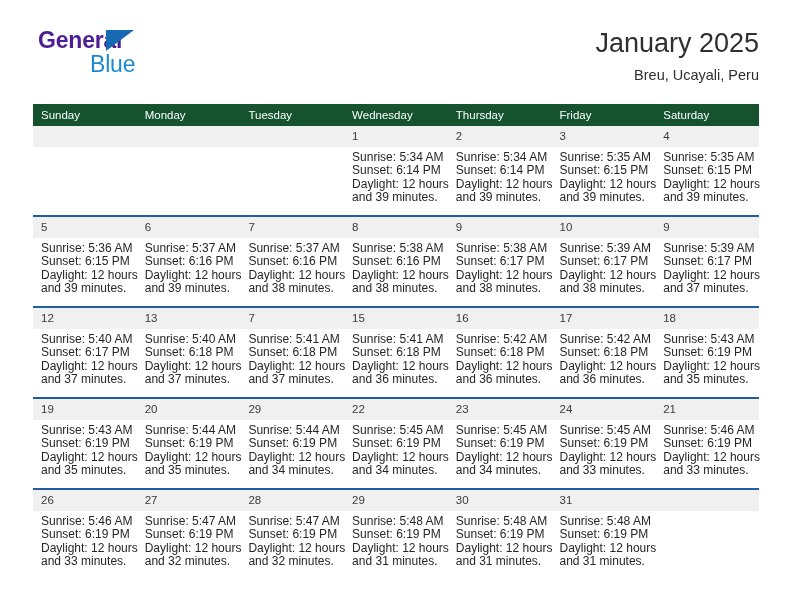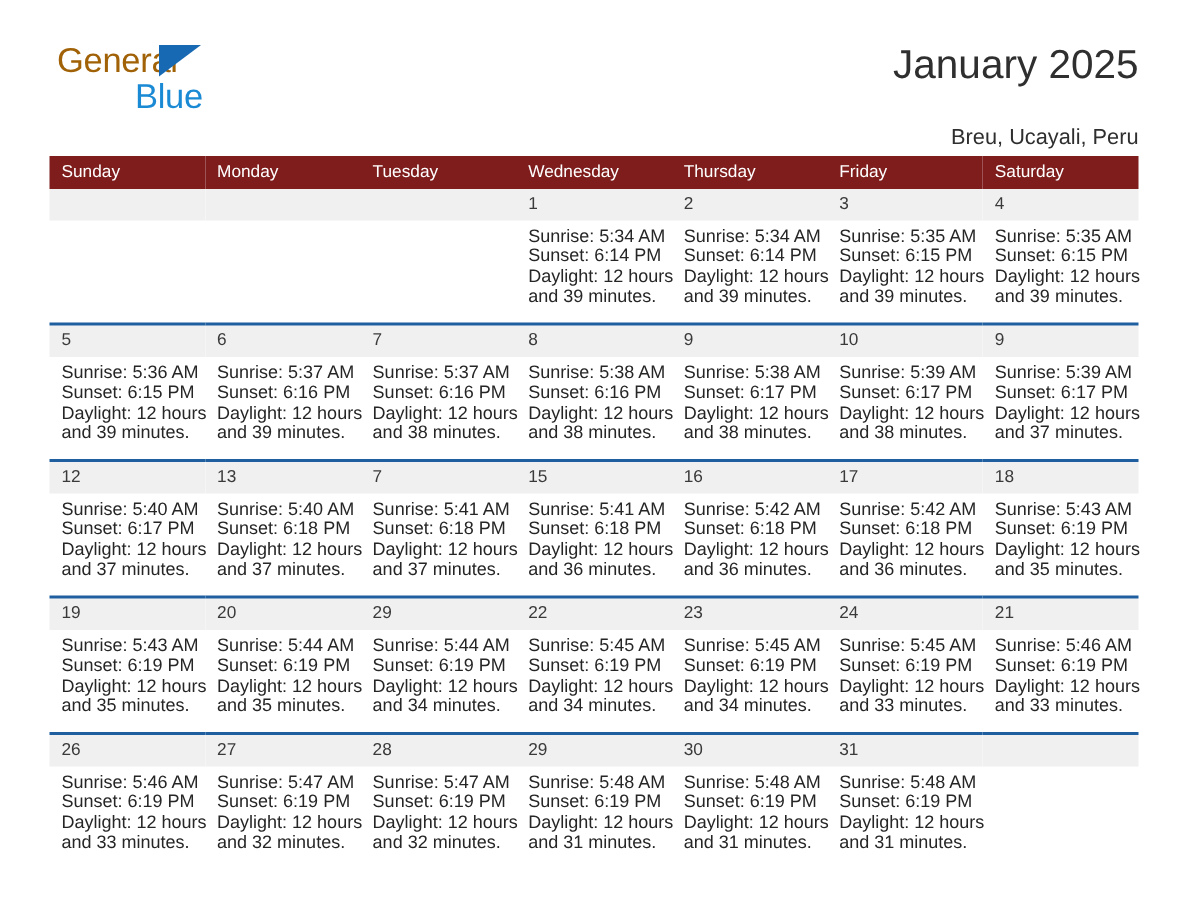--- a/index.html
+++ b/index.html
@@ -35,22 +35,23 @@
     top: 0;
     width: 210px;
     height: 62px;
   }
   .logo-general {
     position: absolute;
     left: 5px;
     top: 1px;
     font-size: 23px;
     letter-spacing: -0.2px;
-    color: #a16207;
+    color: #4c1d95;
     line-height: 26px;
+    font-weight: bold;
   }
   .logo-tri {
     position: absolute;
     left: 73px;
     top: 4px;
     width: 0;
     height: 0;
     border-left: 28px solid #1669b2;
     border-bottom: 21px solid transparent;
   }
@@ -74,37 +75,37 @@
     font-size: 27px;
     color: #2f2f2f;
     line-height: 34px;
     white-space: nowrap;
     margin-left: 21px;
   }
   .cal-subtitle {
     font-size: 14.5px;
     color: #2f2f2f;
     line-height: 20px;
-    margin-top: 22px;
+    margin-top: 5px;
     white-space: nowrap;
   }
 
   
   .calendar {
     position: absolute;
     left: 33px;
     top: 104px;
     width: 726px;
     border-collapse: collapse;
     table-layout: fixed;
   }
   .calendar col { width: 103.714px; }
 
   thead th {
-    background: #7f1d1d;
+    background: #14532d;
     color: #ffffff;
     font-size: 11.5px;
     font-weight: normal;
     text-align: left;
     padding: 4px 0 5px 8px;
     height: 13px;
     box-sizing: content-box;
   }
 
   tbody td {

